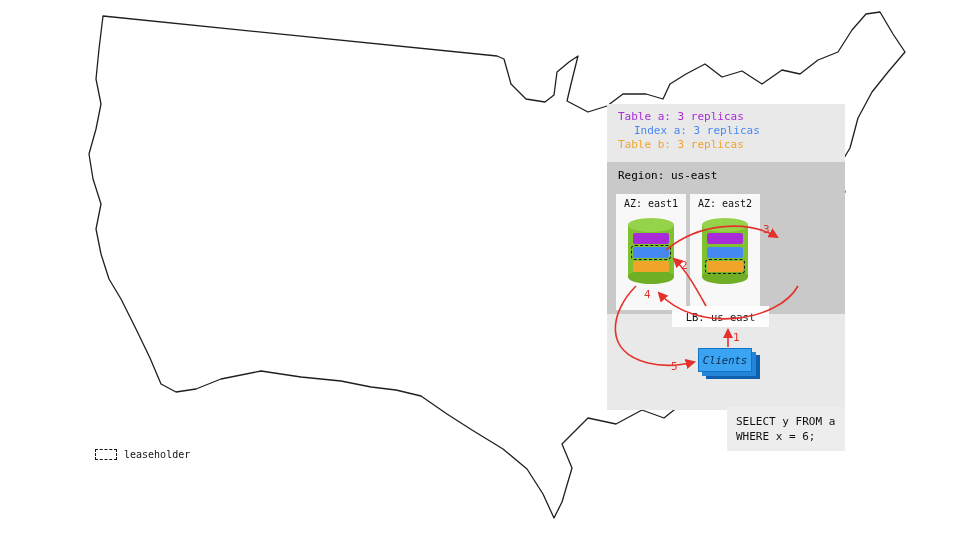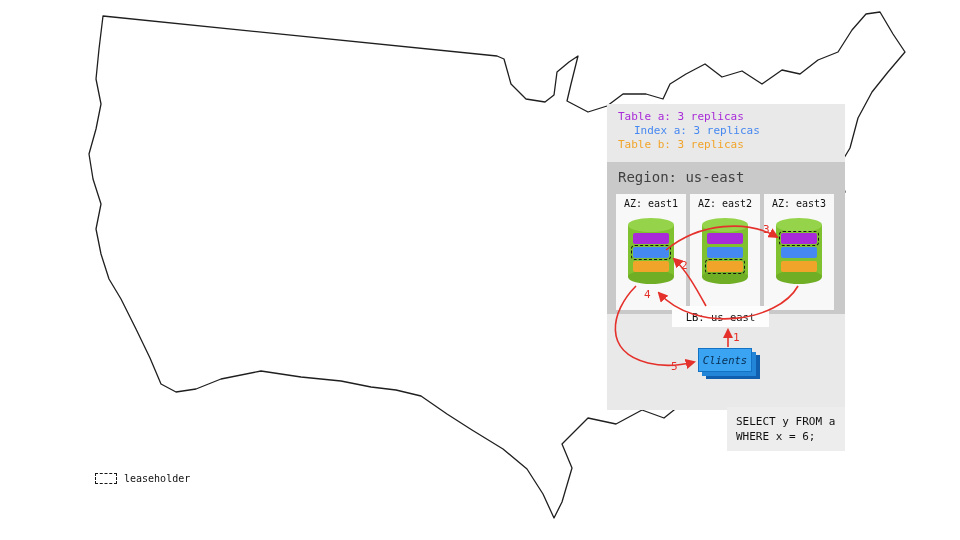--- a/index.html
+++ b/index.html
@@ -15,21 +15,21 @@
   
   .panel { position:absolute; left:607px; top:104px; width:238px; height:306px;
            background:var(--panel-bg,#e9e9e9); z-index:2; }
   .legend { position:absolute; left:11px; top:6px; font-size:11px; line-height:14px; }
   .c-tablea { color:var(--table-a,#a82ad8); }
   .c-indexa { color:var(--index-a,#4688f1);margin-left:16px; }
   .c-tableb { color:var(--table-b,#f1a42a); }
 
   .region { position:absolute; left:0px; top:58px; width:238px; height:152px;
             background:var(--region-bg,#c9c9c9); }
-  .region-label { position:absolute; left:11px; top:7px; font-size:14px; color:#404040; }
+  .region-label { position:absolute; left:11px; top:7px; font-size:11px; color:#000000; }
 
   .az-row { position:absolute; left:9px; top:32px; display:flex; gap:4px; }
   .az { position:relative; width:70px; height:116px; background:var(--az-bg,#f8f8f8); }
   .az-label { position:absolute; left:0; top:4px; width:100%; text-align:center; font-size:10px; }
 
   .cyl { position:absolute; left:12px; top:24px; width:46px; height:66px; }
   .cyl-body { position:absolute; left:0; top:7px; width:100%; height:52px; background:var(--cyl-body,#7fc12f); }
   .cyl-bot  { position:absolute; left:0; bottom:0; width:100%; height:14px; border-radius:50%; background:var(--cyl-bottom,#6fae25); }
   .cyl-top  { position:absolute; left:0; top:0; width:100%; height:14px; border-radius:50%; background:var(--cyl-top,#95d44a); }
   .bars { position:absolute; left:5px; top:15px; width:36px; z-index:2; }
@@ -46,21 +46,21 @@
   .client-back { position:absolute; left:8px; top:7px; width:54px; height:24px; background:var(--client-back,#0f5fae); }
   .client-mid  { position:absolute; left:4px; top:3.5px; width:54px; height:24px; background:var(--client-mid,#2285d8); }
   .client-front{ position:absolute; left:0; top:0; width:54px; height:24px; background:var(--client-front,#3ba4f2);
                  border:1px solid #1372c4; box-sizing:border-box;
                  display:flex; align-items:center; justify-content:center; font-size:10.5px; color:#072c4f; }
 
   .sql { position:absolute; left:727px; top:407px; width:118px; height:44px; background:var(--sql-bg,#ededed);
          z-index:2; padding:7px 0 16px 9px; box-sizing:border-box; font-size:11px; line-height:15px; }
 
   .lease-legend { position:absolute; left:95px; top:449px; display:flex; align-items:center; gap:7px;
-                  font-size:10px; z-index:2;margin-top:24px; }
+                  font-size:10px; z-index:2; }
   .lease-swatch { display:inline-block; width:20px; height:9px; border:1.5px dashed #151515; background:transparent; }
 
   .arrows { z-index:4; }
   .flow { fill:none; stroke:var(--arrow-red,#e5312b); stroke-width:1.6; }
   #arrowhead path { fill:var(--arrow-red,#e5312b); }
 
   .step { position:absolute; z-index:5; color:var(--arrow-red,#e5312b); font-size:11px; }
   .step-1 { left:733px; top:331px; }
   .step-2 { left:681px; top:259px; }
   .step-3 { left:763px; top:223px; }
@@ -108,33 +108,20 @@
             <div class="cyl-bot"></div>
             <div class="cyl-top"></div>
             <div class="bars">
               <div class="bar bar-tablea"></div>
               <div class="bar bar-indexa"></div>
               <div class="bar bar-tableb leaseholder"></div>
             </div>
           </div>
         </div>
 
-        <div class="az">
-          <div class="az-label">AZ: east3</div>
-          <div class="cyl">
-            <div class="cyl-body"></div>
-            <div class="cyl-bot"></div>
-            <div class="cyl-top"></div>
-            <div class="bars">
-              <div class="bar bar-tablea leaseholder"></div>
-              <div class="bar bar-indexa"></div>
-              <div class="bar bar-tableb"></div>
-            </div>
-          </div>
-        </div>
 
       </div>
     </div>
   </div>
 
   <div class="lb">
     <span>LB: us-east</span>
   </div>
 
   <div class="clients">

